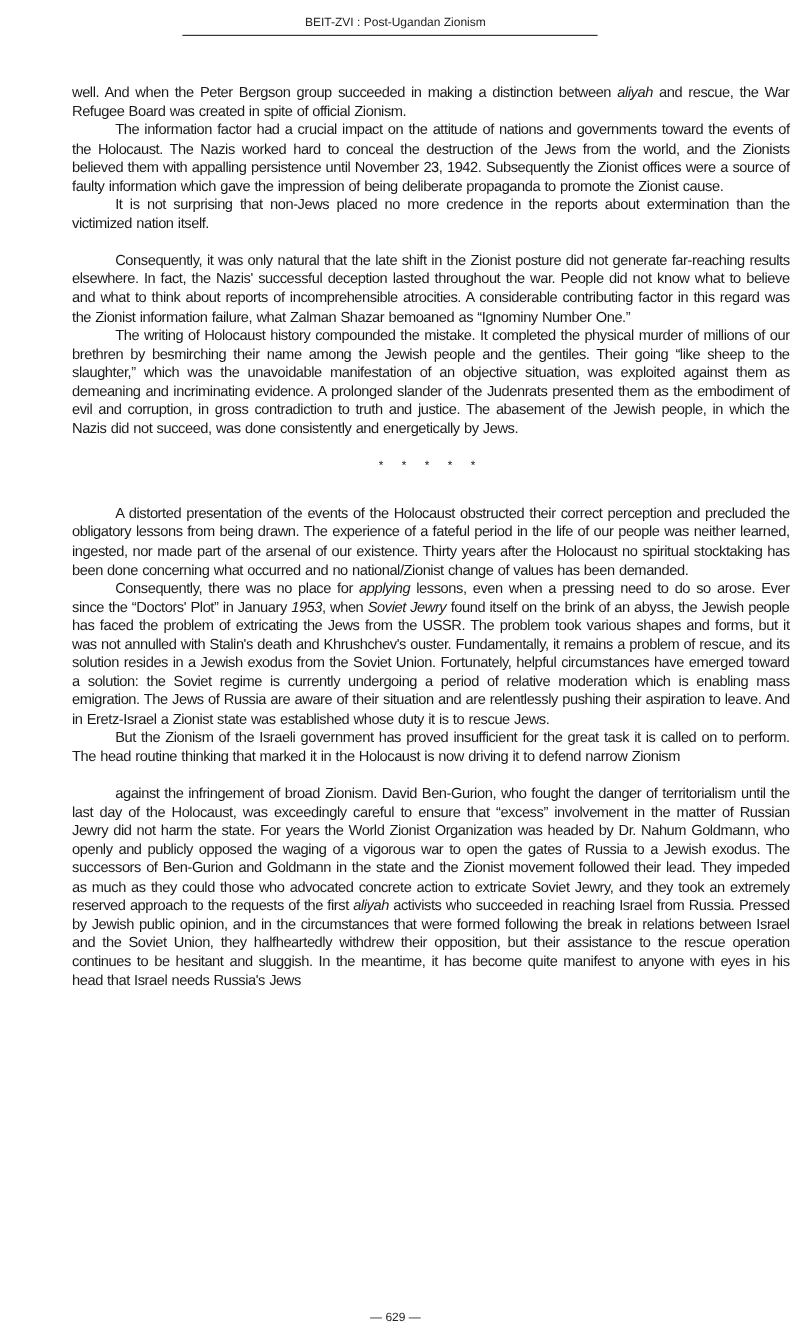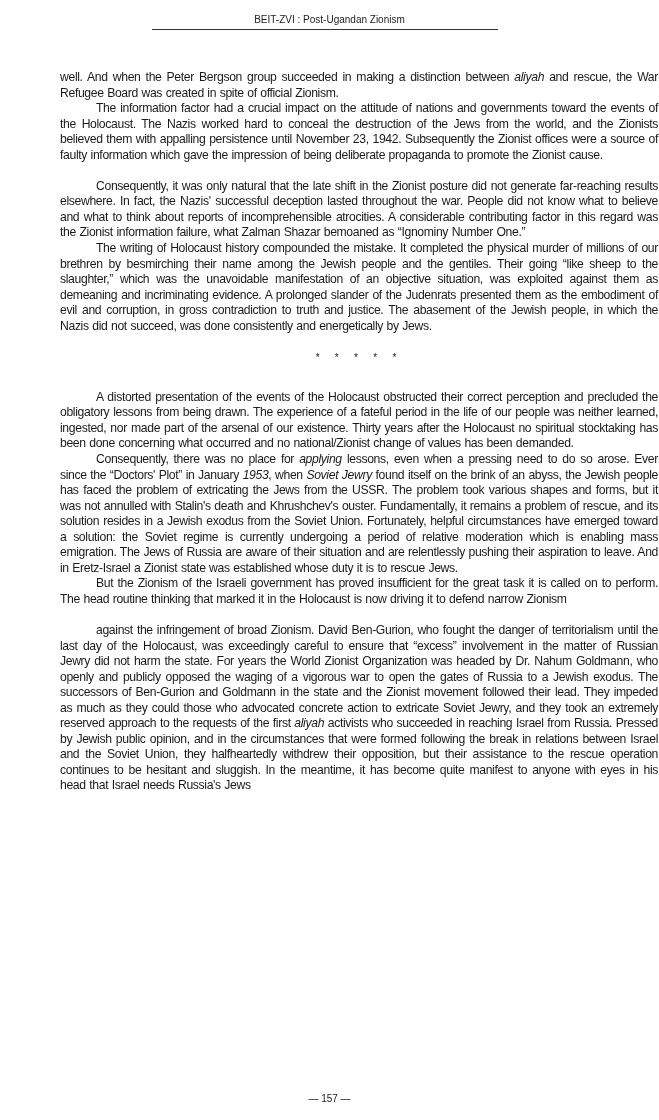--- a/index.html
+++ b/index.html
@@ -22,24 +22,25 @@
 </style>
 </head>
 <body>
 
 <div class="header">BEIT-ZVI : Post-Ugandan Zionism</div>
 <div class="header-rule"></div>
 
 <div class="page">
   <p class="p noindent"><span>well. And when the Peter Bergson group succeeded in making a distinction between </span><em>aliyah</em><span> and rescue, the War Refugee Board was created in spite of official Zionism.</span></p>
   <p class="p">The information factor had a crucial impact on the attitude of nations and governments toward the events of the Holocaust. The Nazis worked hard to conceal the destruction of the Jews from the world, and the Zionists believed them with appalling persistence until November 23, 1942. Subsequently the Zionist offices were a source of faulty information which gave the impression of being deliberate propaganda to promote the Zionist cause.</p>
+  <p class="p">It is not surprising that non-Jews placed no more credence in the reports about extermination than the victimized nation itself.</p>
   <div class="gap"></div>
   <p class="p">Consequently, it was only natural that the late shift in the Zionist posture did not generate far-reaching results elsewhere. In fact, the Nazis' successful deception lasted throughout the war. People did not know what to believe and what to think about reports of incomprehensible atrocities. A considerable contributing factor in this regard was the Zionist information failure, what Zalman Shazar bemoaned as “Ignominy Number One.”</p>
   <p class="p">The writing of Holocaust history compounded the mistake. It completed the physical murder of millions of our brethren by besmirching their name among the Jewish people and the gentiles. Their going “like sheep to the slaughter,” which was the unavoidable manifestation of an objective situation, was exploited against them as demeaning and incriminating evidence. A prolonged slander of the Judenrats presented them as the embodiment of evil and corruption, in gross contradiction to truth and justice. The abasement of the Jewish people, in which the Nazis did not succeed, was done consistently and energetically by Jews.</p>
   <p class="p stars">* * * * *</p>
   <p class="p">A distorted presentation of the events of the Holocaust obstructed their correct perception and precluded the obligatory lessons from being drawn. The experience of a fateful period in the life of our people was neither learned, ingested, nor made part of the arsenal of our existence. Thirty years after the Holocaust no spiritual stocktaking has been done concerning what occurred and no national/Zionist change of values has been demanded.</p>
   <p class="p"><span>Consequently, there was no place for </span><em>applying</em><span> lessons, even when a pressing need to do so arose. Ever since the “Doctors' Plot” in January </span><em>1953</em><span>, when </span><em>Soviet Jewry</em><span> found itself on the brink of an abyss, the Jewish people has faced the problem of extricating the Jews from the USSR. The problem took various shapes and forms, but it was not annulled with Stalin's death and Khrushchev's ouster. Fundamentally, it remains a problem of rescue, and its solution resides in a Jewish exodus from the Soviet Union. Fortunately, helpful circumstances have emerged toward a solution: the Soviet regime is currently undergoing a period of relative moderation which is enabling mass emigration. The Jews of Russia are aware of their situation and are relentlessly pushing their aspiration to leave. And in Eretz-Israel a Zionist state was established whose duty it is to rescue Jews.</span></p>
   <p class="p">But the Zionism of the Israeli government has proved insufficient for the great task it is called on to perform. The head routine thinking that marked it in the Holocaust is now driving it to defend narrow Zionism</p>
   <div class="gap"></div>
   <p class="p"><span>against the infringement of broad Zionism. David Ben-Gurion, who fought the danger of territorialism until the last day of the Holocaust, was exceedingly careful to ensure that “excess” involvement in the matter of Russian Jewry did not harm the state. For years the World Zionist Organization was headed by Dr. Nahum Goldmann, who openly and publicly opposed the waging of a vigorous war to open the gates of Russia to a Jewish exodus. The successors of Ben-Gurion and Goldmann in the state and the Zionist movement followed their lead. They impeded as much as they could those who advocated concrete action to extricate Soviet Jewry, and they took an extremely reserved approach to the requests of the first </span><em>aliyah</em><span> activists who succeeded in reaching Israel from Russia. Pressed by Jewish public opinion, and in the circumstances that were formed following the break in relations between Israel and the Soviet Union, they halfheartedly withdrew their opposition, but their assistance to the rescue operation continues to be hesitant and sluggish. In the meantime, it has become quite manifest to anyone with eyes in his head that Israel needs Russia's Jews</span></p>
 </div>
 
-<div class="footer">—   157   —</div>
+<div class="footer">—   629   —</div>
 
 </body></html>

